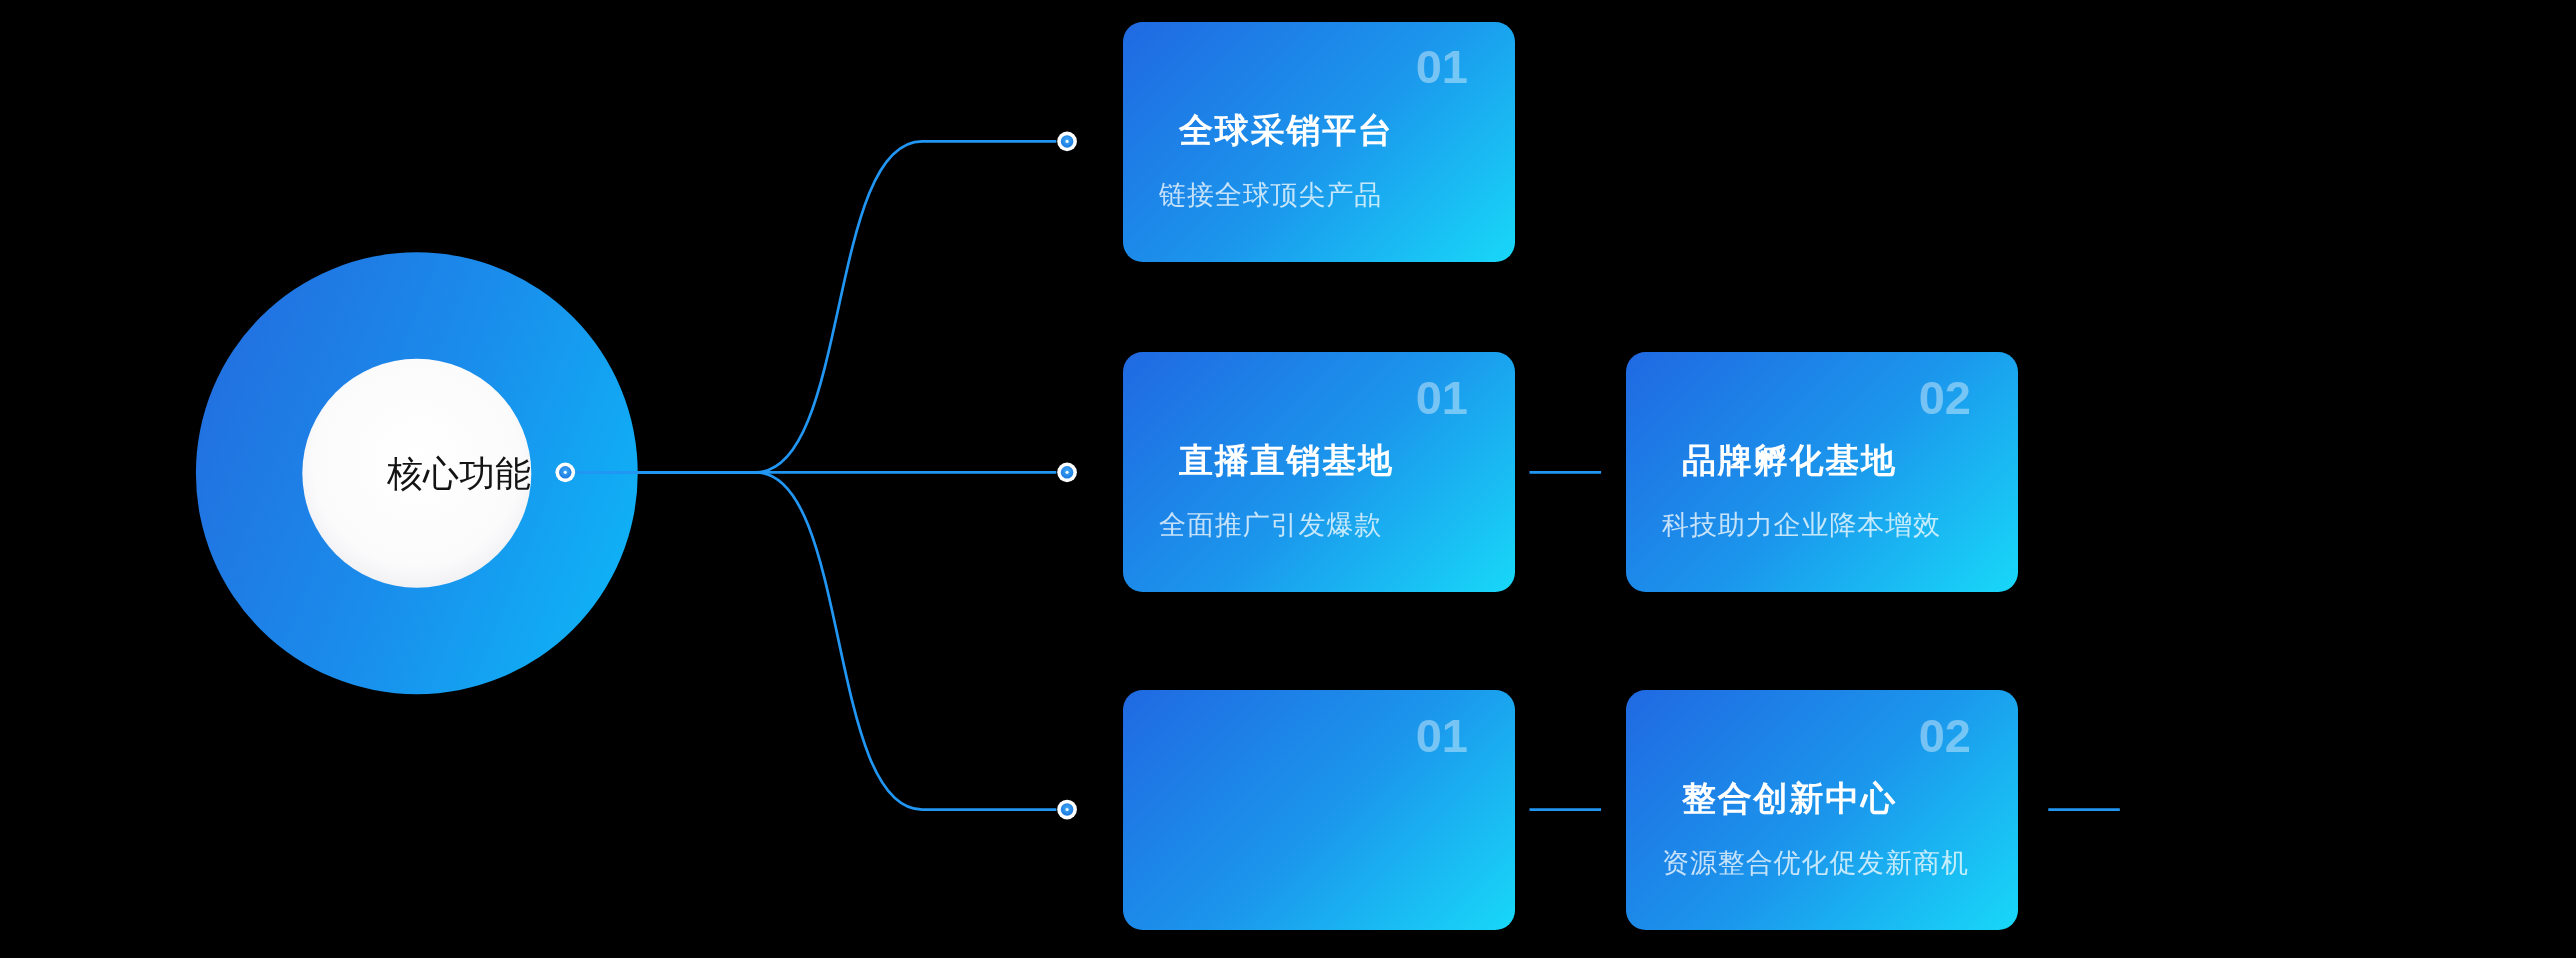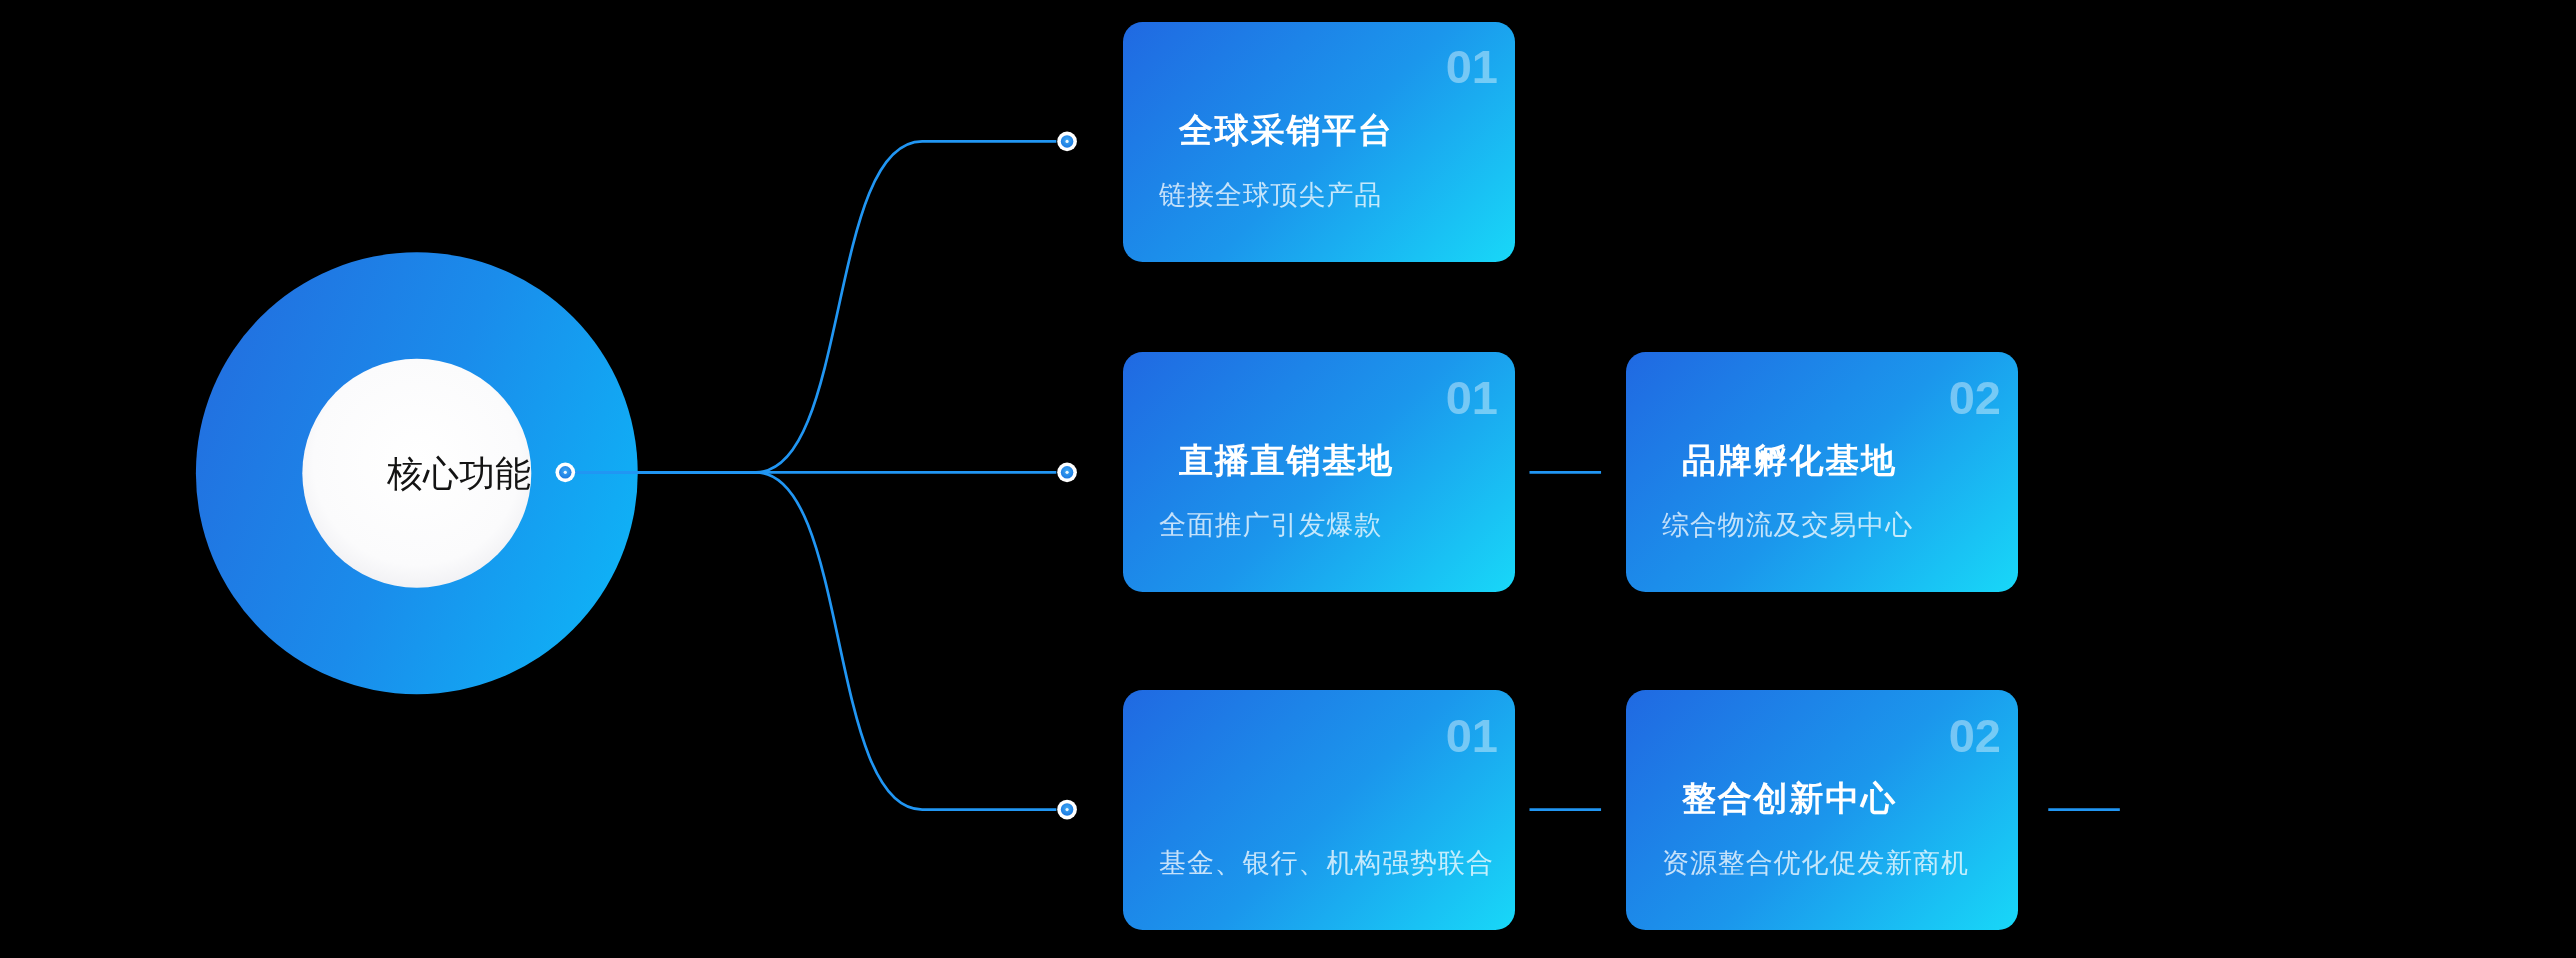--- a/index.html
+++ b/index.html
@@ -39,21 +39,21 @@
   .card {
     position: absolute;
     width: 392px;
     height: 240px;
     border-radius: 19.7px;
     background: linear-gradient(135deg, #2069e2 0%, #1b96ec 52%, #18d8f8 100%);
   }
   .card .num {
     position: absolute;
     top: 21.5px;
-    right: 17px;
+    right: 47px;
     font-size: 47px;
     line-height: 47px;
     font-weight: 600;
     color: rgba(255,255,255,0.40);
   }
   .card .title {
     position: absolute;
     left: 36px;
     top: 89px;
     font-size: 34px;
@@ -147,26 +147,25 @@
   </div>
 
   <div class="card r2c1">
     <div class="num">01</div>
     <div class="title">直播直销基地</div>
     <div class="sub">全面推广引发爆款</div>
   </div>
   <div class="card r2c2">
     <div class="num">02</div>
     <div class="title">品牌孵化基地</div>
-    <div class="sub">综合物流及交易中心</div>
+    <div class="sub">科技助力企业降本增效</div>
   </div>
 
   <div class="card r3c1">
     <div class="num">01</div>
-    <div class="sub">基金、银行、机构强势联合</div>
   </div>
   <div class="card r3c2">
     <div class="num">02</div>
     <div class="title">整合创新中心</div>
     <div class="sub">资源整合优化促发新商机</div>
   </div>
 
 </div>
 
 

